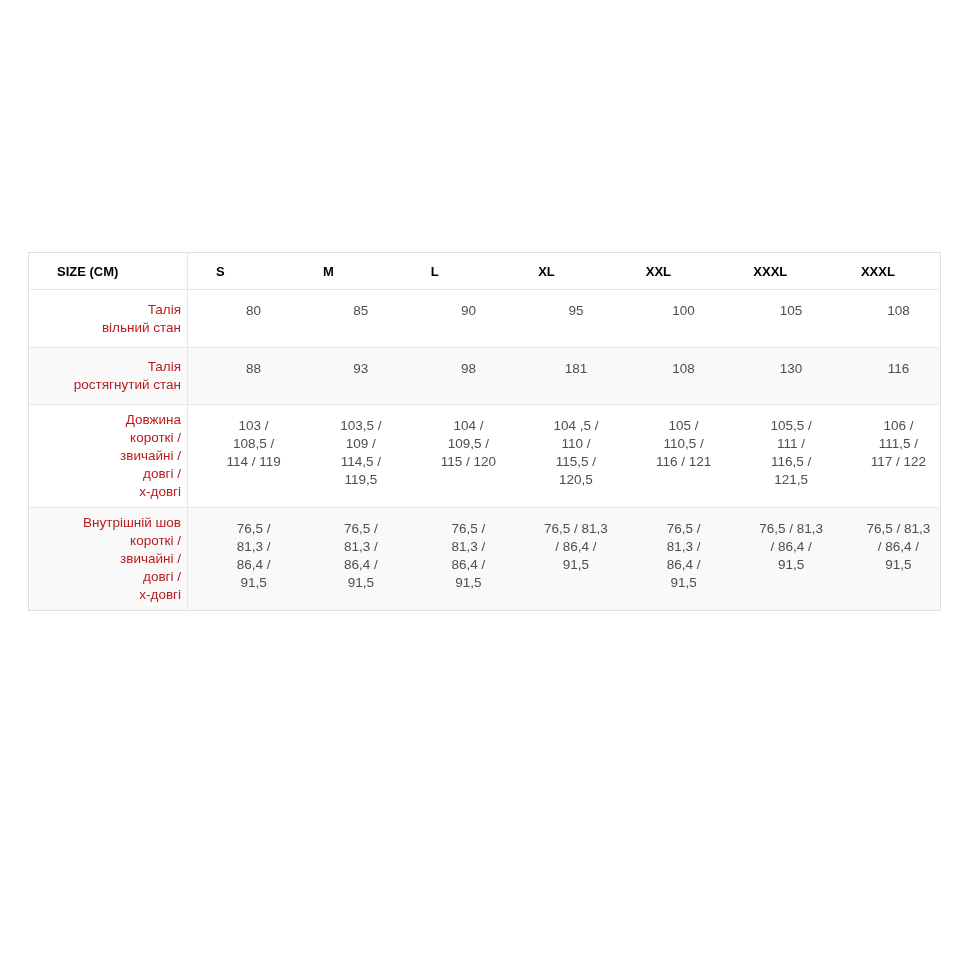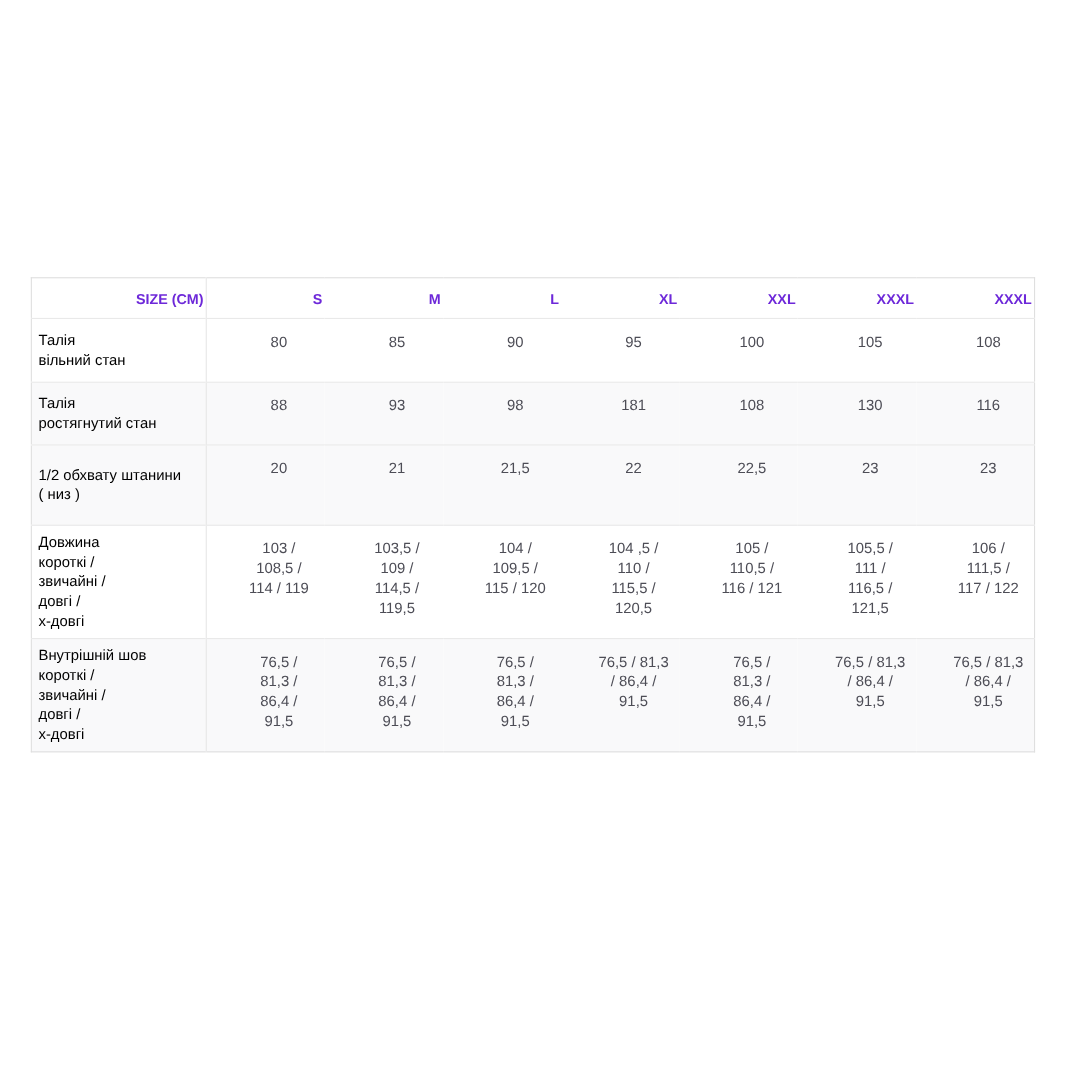--- a/index.html
+++ b/index.html
@@ -22,40 +22,40 @@
     border-collapse: collapse;
     table-layout: fixed;
     border: 1px solid #dfdfdf;
   }
   col.c-label { width: 159px; }
 
   thead th {
     height: 36px;
     font-size: 13px;
     font-weight: bold;
-    color: #6d28d9;
-    text-align: right;
+    color: #000000;
+    text-align: left;
     padding: 0 2px 0 28px;
     vertical-align: middle;
     background: #ffffff;
   }
   thead th.lbl-h {
     border-right: 1px solid #e7e7e7;
   }
 
   tbody td {
     border-top: 1px solid #e9e9e9;
     font-size: 13.5px;
     line-height: 18px;
     white-space: pre-line;
   }
   td.lbl {
-    text-align: left;
+    text-align: right;
     vertical-align: middle;
-    color: #000000;
+    color: #b91c1c;
     padding: 6px 6px;
     border-right: 1px solid #e7e7e7;
   }
   td.val {
     text-align: center;
     vertical-align: top;
     color: #4d4d56;
     padding: 12px 4px 8px 28px;
   }
 
@@ -109,31 +109,20 @@
       <tr class="h57 stripe">
         <td class="lbl">Талія
 ростягнутий стан</td>
         <td class="val">88</td>
         <td class="val">93</td>
         <td class="val">98</td>
         <td class="val">181</td>
         <td class="val">108</td>
         <td class="val">130</td>
         <td class="val">116</td>
-      </tr>
-      <tr class="h73 stripe">
-        <td class="lbl">1/2 обхвату штанини
-( низ )</td>
-        <td class="val">20</td>
-        <td class="val">21</td>
-        <td class="val">21,5</td>
-        <td class="val">22</td>
-        <td class="val">22,5</td>
-        <td class="val">23</td>
-        <td class="val">23</td>
       </tr>
       <tr class="h91">
         <td class="lbl">Довжина
 короткі /
 звичайні /
 довгі /
 х-довгі</td>
         <td class="val">103 /
 108,5 /
 114 / 119</td>

